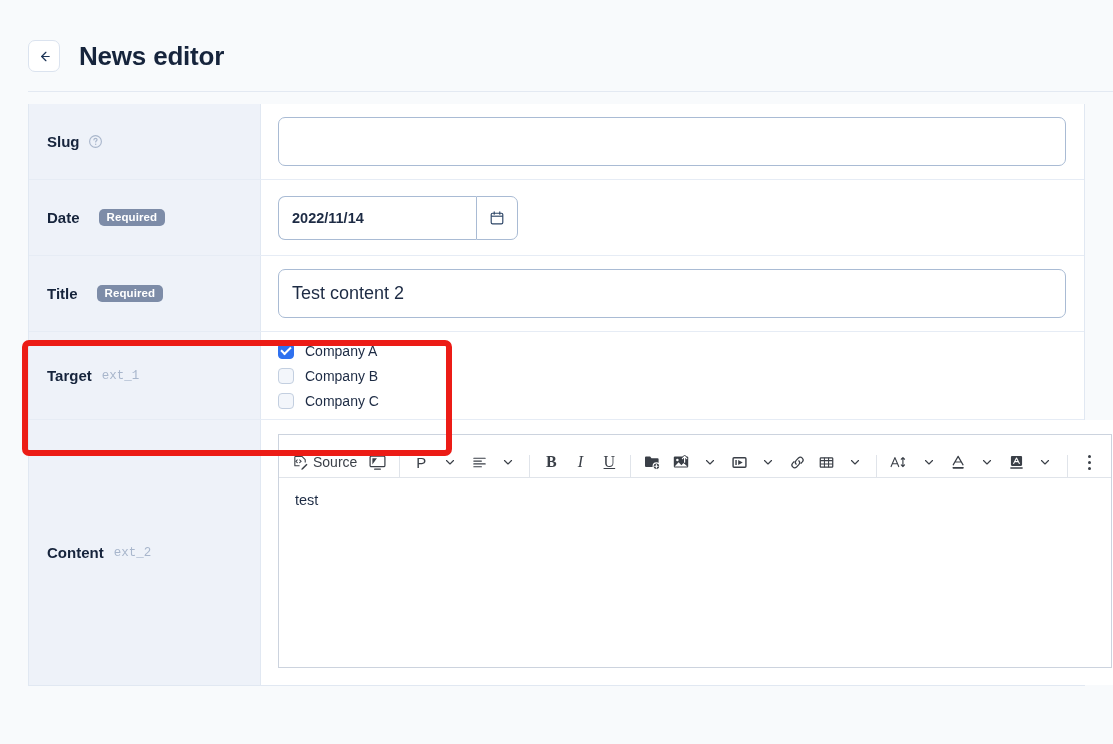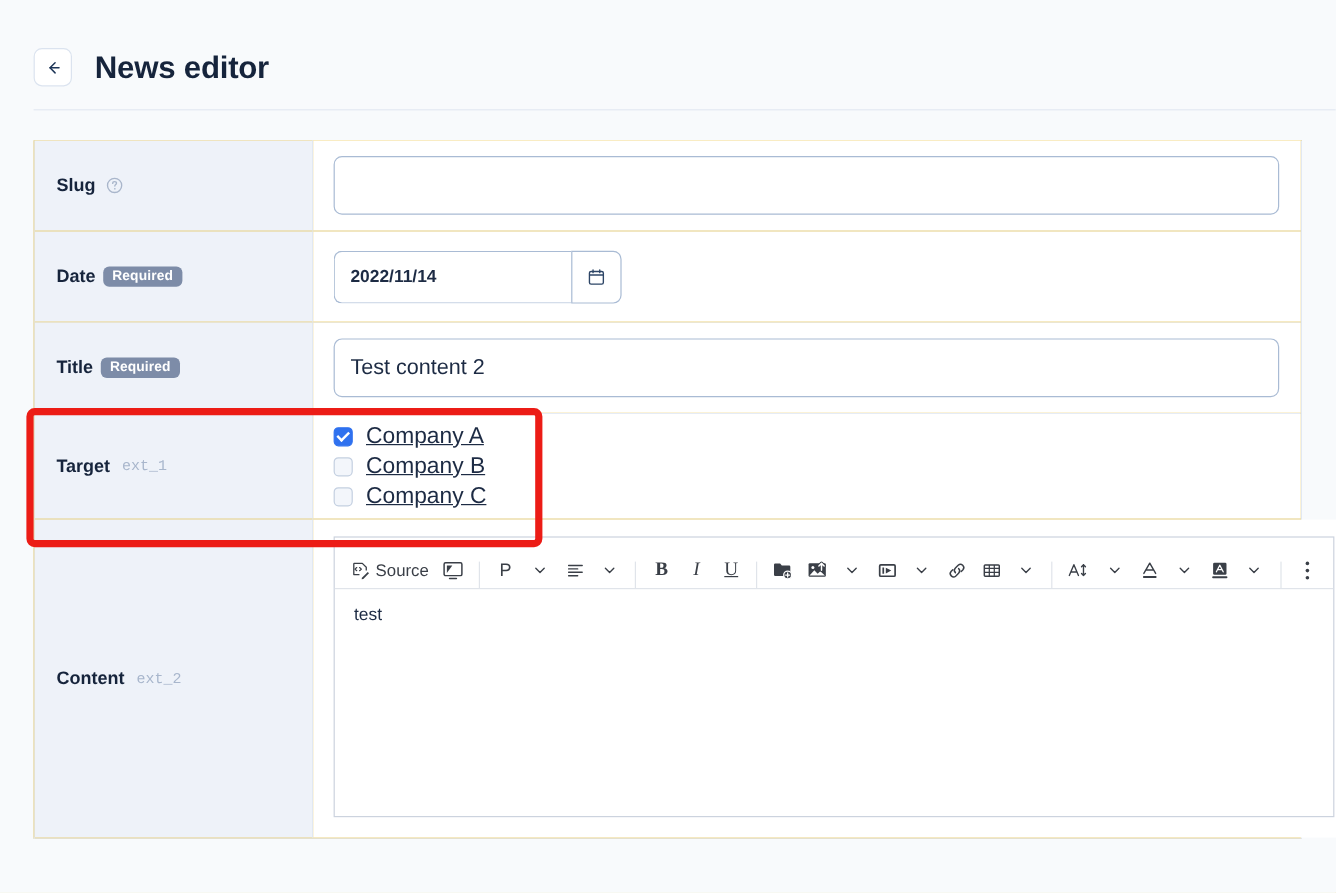--- a/index.html
+++ b/index.html
@@ -47,23 +47,23 @@
     position: absolute;
     left: 28px; top: 91px;
     width: 1085px;
     height: 1px;
     background: #e3e9f2;
   }
 
   
   .panel {
     position: absolute;
-    left: 28px; top: 117px;
+    left: 28px; top: 104px;
     width: 1057px;
-    background: #eab308;
+    background: #0369a1;
     border: 1px solid #e1e8f2;
     border-top: none;
   }
   .row {
     display: flex;
     border-bottom: 1px solid #e6ecf5;
     min-height: 76px;
   }
   .row:last-child { border-bottom: none; }
   .row-label {
@@ -80,21 +80,21 @@
     font-weight: bold;
     color: #16243c;
   }
   .help-icon {
     display: inline-flex;
     margin-left: 8px;
     vertical-align: middle;
   }
   .req-badge {
     display: inline-block;
-    margin-left: 6px;
+    margin-left: 19px;
     padding: 2px 8px 3px;
     border-radius: 5px;
     background: #7d8ca8;
     color: #ffffff;
     font-size: 11.5px;
     font-weight: bold;
     letter-spacing: 0.1px;
     vertical-align: middle;
   }
   .ext-note {
@@ -177,23 +177,22 @@
   }
   .cb.checked::after {
     content: "";
     width: 8px; height: 4px;
     border-left: 2px solid #ffffff;
     border-bottom: 2px solid #ffffff;
     transform: rotate(-45deg) translate(1px, -1px);
   }
   .check-label {
     margin-left: 11px;
-    font-size: 19px;
+    font-size: 14px;
     color: #1d2b44;
-    text-decoration: underline;
   }
 
   
   .highlight {
     position: absolute;
     left: 22px; top: 340px;
     width: 430px;
     height: 116px;
     border: 6px solid #ec1c16;
     border-radius: 7px;

